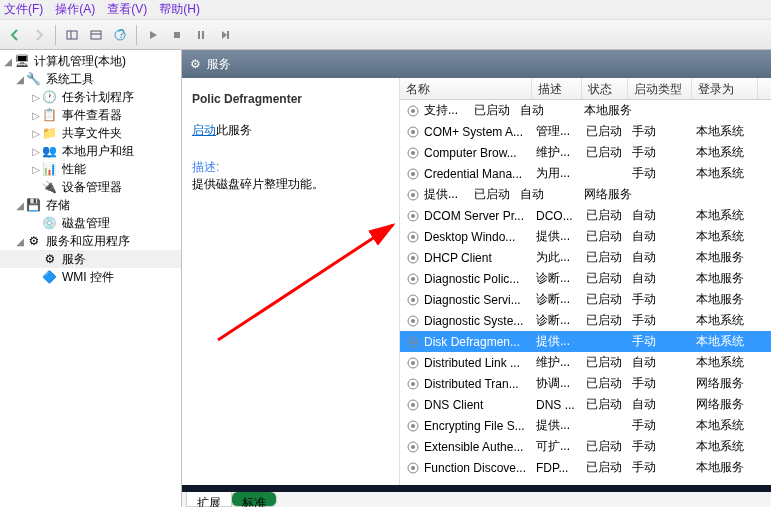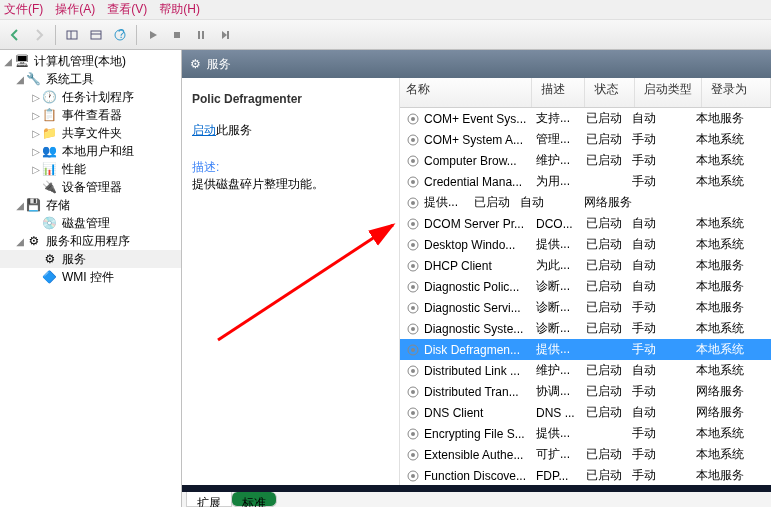--- a/index.html
+++ b/index.html
@@ -1,19 +1,19 @@
 <!DOCTYPE html>
 <html><head>
 <meta charset="utf-8">
 <style>
 * { margin: 0; padding: 0; box-sizing: border-box; font-family: "Microsoft YaHei", "Segoe UI", Tahoma, sans-serif; font-size: 12px; }
 body { background: #f0f0f0; width: 771px; height: 507px; overflow: hidden; position: relative; }
 
 .menubar { height: 20px; background: #f0f0f0; display: flex; align-items: center; padding: 0 4px; border-bottom: 1px solid #e0e0e0; }
-.menubar span { margin-right: 12px; color: #be185d; }
+.menubar span { margin-right: 12px; color: #6d28d9; }
 
 .toolbar { height: 30px; background: linear-gradient(#f8f8f8,#e8e8e8); display: flex; align-items: center; padding: 0 4px; border-bottom: 1px solid #c0c0c0; gap: 2px; }
 .tbtn { width: 22px; height: 22px; display: flex; align-items: center; justify-content: center; border: 1px solid transparent; border-radius: 2px; }
 .tsep { width: 1px; height: 20px; background: #c0c0c0; margin: 0 3px; }
 
 .main { display: flex; height: 457px; }
 .tree { width: 182px; background: #fff; border-right: 1px solid #c0c0c0; overflow: auto; padding-top: 2px; }
 .tnode { display: flex; align-items: center; height: 18px; padding-left: 2px; white-space: nowrap; }
 .tnode .tog { width: 12px; color: #888; font-size: 10px; text-align: center; }
 .tnode .ico { width: 16px; height: 16px; margin-right: 4px; display: flex; align-items: center; justify-content: center; }
@@ -27,21 +27,21 @@
 .chdr .ico { margin-right: 6px; }
 
 .split { flex: 1; display: flex; overflow: hidden; }
 
 .detail { width: 218px; padding: 14px 10px; border-right: 1px solid #e0e0e0; }
 .detail .title { font-weight: bold; color: #333; margin-bottom: 16px; }
 .detail a { color: #0066cc; text-decoration: underline; text-align: right; }
 .detail .lbl { color: #3b82f6; margin-top: 20px; }
 
 .list { flex: 1; overflow: hidden; display: flex; flex-direction: column; }
-.lhdr { display: flex; height: 30px; background: linear-gradient(#fdfdfd,#f0f0f0); border-bottom: 1px solid #d0d0d0; justify-content: space-between; }
+.lhdr { display: flex; height: 22px; background: linear-gradient(#fdfdfd,#f0f0f0); border-bottom: 1px solid #d0d0d0; }
 .lhdr div { padding: 3px 6px; border-right: 1px solid #e0e0e0; font-weight: normal; color: #333; }
 .c-name { width: 132px; }
 .c-desc { width: 50px; }
 .c-stat { width: 46px; }
 .c-start { width: 64px; }
 .c-logon { width: 66px; }
 
 .lbody { flex: 1; overflow-y: auto; }
 .row { display: flex; height: 21px; align-items: center; }
 .row.sel { background: #3399ff; color: #fff; }
@@ -218,21 +218,20 @@
           <div class="c-logon">登录为</div>
         </div>
         <div class="lbody" id="lbody">
             <div class="row">
               <span class="ico">
                 <svg class="iconsvg" viewBox="0 0 14 14">
                   <circle cx="7" cy="7" r="5" fill="none" stroke="#888" stroke-width="1"></circle>
                   <circle cx="7" cy="7" r="2" fill="#888"></circle>
                 </svg>
               </span>
-              <span class="c-name" style="width:112px">COM+ Event Sys...</span>
               <span class="c-desc">支持...</span>
               <span class="c-stat">已启动</span>
               <span class="c-start">自动</span>
               <span class="c-logon">本地服务</span>
             </div>
             <div class="row">
               <span class="ico">
                 <svg class="iconsvg" viewBox="0 0 14 14">
                   <circle cx="7" cy="7" r="5" fill="none" stroke="#888" stroke-width="1"></circle>
                   <circle cx="7" cy="7" r="2" fill="#888"></circle>

